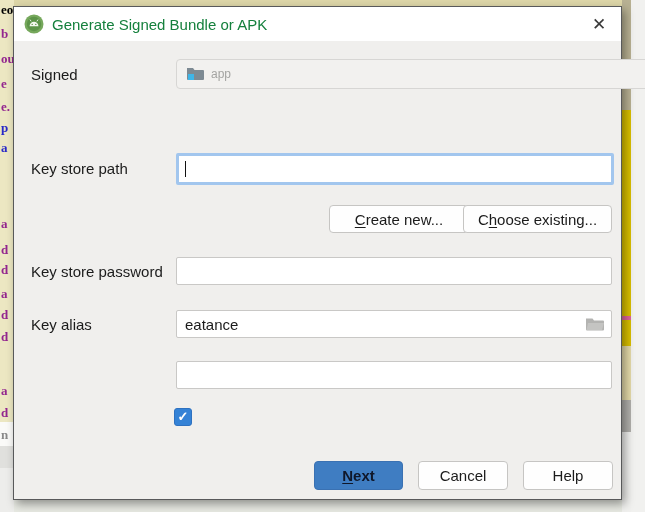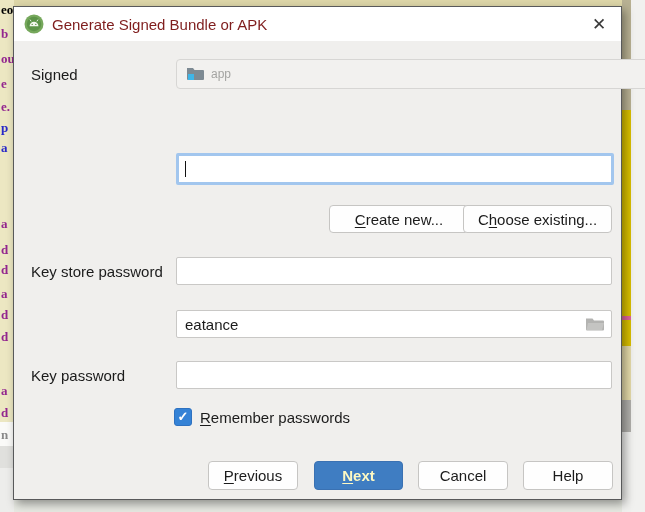--- a/index.html
+++ b/index.html
@@ -28,21 +28,21 @@
   .dialog {
     position:absolute; left:13px; top:6px; width:609px; height:494px;
     background:#f0efed; border:1px solid #58595a;
     box-shadow:3px 4px 9px rgba(0,0,0,0.38);
   }
   .titlebar {
     position:absolute; left:0; top:0; right:0; height:34px; background:#ffffff;
     display:flex; align-items:center; padding-left:10px;
   }
   .app-icon { width:20px; height:20px; margin-right:8px; flex:0 0 auto; }
-  .title-text { font-size:15px; color:#7f1d1d; }
+  .title-text { font-size:15px; color:#15803d; }
   .close-btn {
     position:absolute; right:8px; top:4px; width:28px; height:26px;
     display:flex; align-items:center; justify-content:center;
     font-size:17px; font-weight:300; color:#3a3a3a; cursor:pointer;
   }
 
   .row-label { position:absolute; left:17px; height:30px; display:flex; align-items:center;
                font-size:15px; color:#1b1b1b; }
 
   
@@ -74,21 +74,21 @@
   }
   .cursor-bar { position:absolute; left:6px; top:5px; width:1px; height:16px; background:#111; }
 
   .btn {
     position:absolute; height:28px;
     background:#fefefe; border:1px solid #c6c5c3; border-radius:4px;
     font-family:"Liberation Sans", sans-serif; font-size:15px; color:#1b1b1b;
     display:flex; align-items:center; justify-content:center; cursor:pointer;
   }
   .btn .mn { text-decoration:underline; text-underline-offset:2px; }
-  .btn-primary { background:#3f7dc2; border-color:#3a71b2; color:#fef9c3; font-weight:700; }
+  .btn-primary { background:#3f7dc2; border-color:#3a71b2; color:#0f172a; font-weight:700; }
 
   .alias-folder { position:absolute; right:8px; top:7px; }
 
   .checkbox {
     position:absolute; left:160px; top:401px; width:18px; height:18px;
     background:#3482d6; border:1px solid #2e71c0; border-radius:3px;
     color:#fff; font-size:13px; font-weight:bold; line-height:16px; text-align:center; cursor:pointer;
   }
   .cb-label { position:absolute; left:186px; top:400px; height:20px; display:flex; align-items:center;
               font-size:15px; color:#1b1b1b; }
@@ -151,54 +151,49 @@
   <div class="row-label" style="top:52px;">Signed</div>
   <div class="combo">
     <svg class="mod-icon" width="17" height="14" viewBox="0 0 17 14">
       <path d="M0 2 h6 l1.5 2 H16 a1 1 0 0 1 1 1 v8 a1 1 0 0 1 -1 1 H1 a1 1 0 0 1 -1 -1 z" fill="#7d8a93" transform="translate(0,-1)"></path>
       <rect x="1" y="7" width="6" height="6" fill="#3fb6e8"></rect>
     </svg>
     <span>app</span>
     <span class="caret"></span>
   </div>
 
+  <div class="row-label" style="top:146px;">Key store path</div>
   <div class="focus-wrap">
     <input type="text" value="" style="">
     <div class="cursor-bar"></div>
   </div>
 
   <div class="btn" style="left:315px; top:198px; width:140px;text-align:right;">
     <span><span></span><span class="mn">C</span><span>reate new...</span></span>
   </div>
   <div class="btn" style="left:449px; top:198px; width:149px;">
     <span><span>C</span><span class="mn">h</span><span>oose existing...</span></span>
   </div>
 
   <div class="row-label" style="top:250px; height:28px;">Key store password</div>
   <input class="txt" style="top: 250px;" type="password" value="">
 
+  <div class="row-label" style="top:303px; height:28px;">Key alias</div>
   <div style="position:absolute; left:162px; top:303px; width:436px; height:28px;">
     <input class="txt" style="left: 0px; top: 0px; width: 100%;" type="text" value="eatance">
     <svg class="alias-folder" width="18" height="14" viewBox="0 0 18 14">
       <path d="M0 1.5 h6.5 l1.5 2 H17 a1 1 0 0 1 1 1 v8 a1 1 0 0 1 -1 1 H1 a1 1 0 0 1 -1 -1 z" fill="#b3b3b1"></path>
       <path d="M2 6 h16 l-2 7 H0.5 z" fill="#c4c4c2"></path>
     </svg>
   </div>
 
-  <div class="row-label" style="top:354px; height:28px;">Key password</div>
   <input class="txt" style="top: 354px;" type="password" value="">
 
   <div class="checkbox">✓</div>
-  <div class="cb-label">
-    <span><span></span><span class="mn">R</span><span>emember passwords</span></span>
-  </div>
-
-  <div class="btn" style="left:194px; top:454px; width:90px; height:29px;">
-    <span><span></span><span class="mn">P</span><span>revious</span></span>
-  </div>
+
   <div class="btn btn-primary" style="left:300px; top:454px; width:89px; height:29px;">
     <span><span></span><span class="mn">N</span><span>ext</span></span>
   </div>
   <div class="btn" style="left:404px; top:454px; width:90px; height:29px;">
     <span>Cancel</span>
   </div>
   <div class="btn" style="left:509px; top:454px; width:90px; height:29px;">
     <span>Help</span>
   </div>
 

